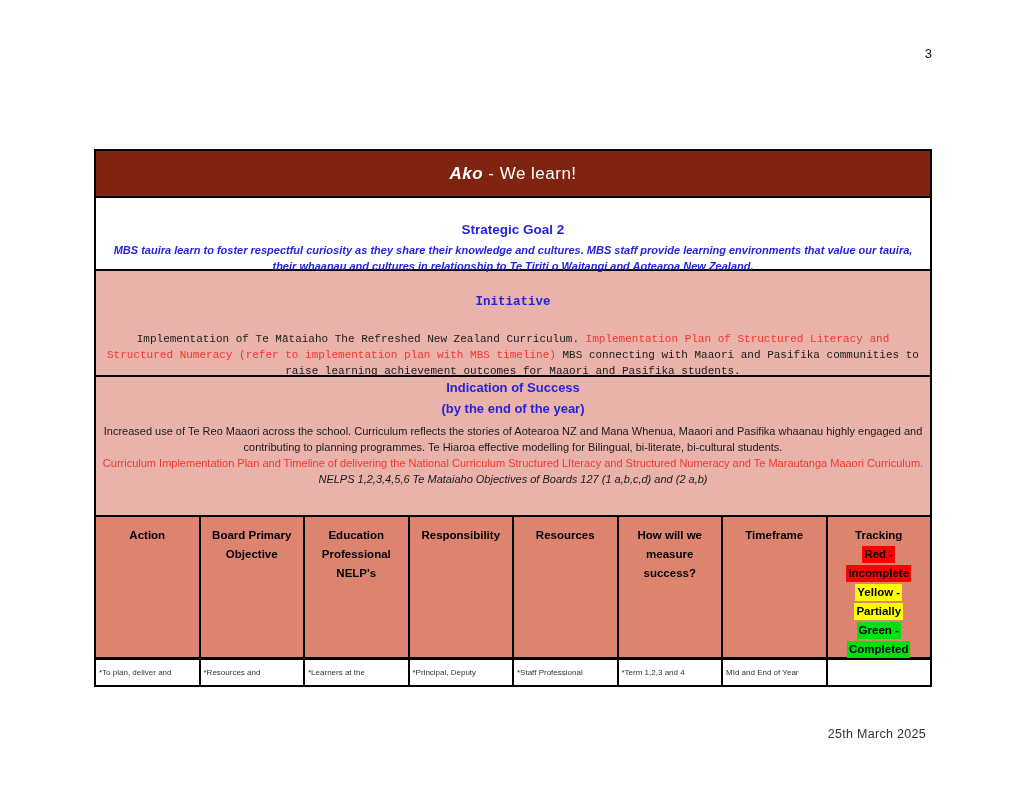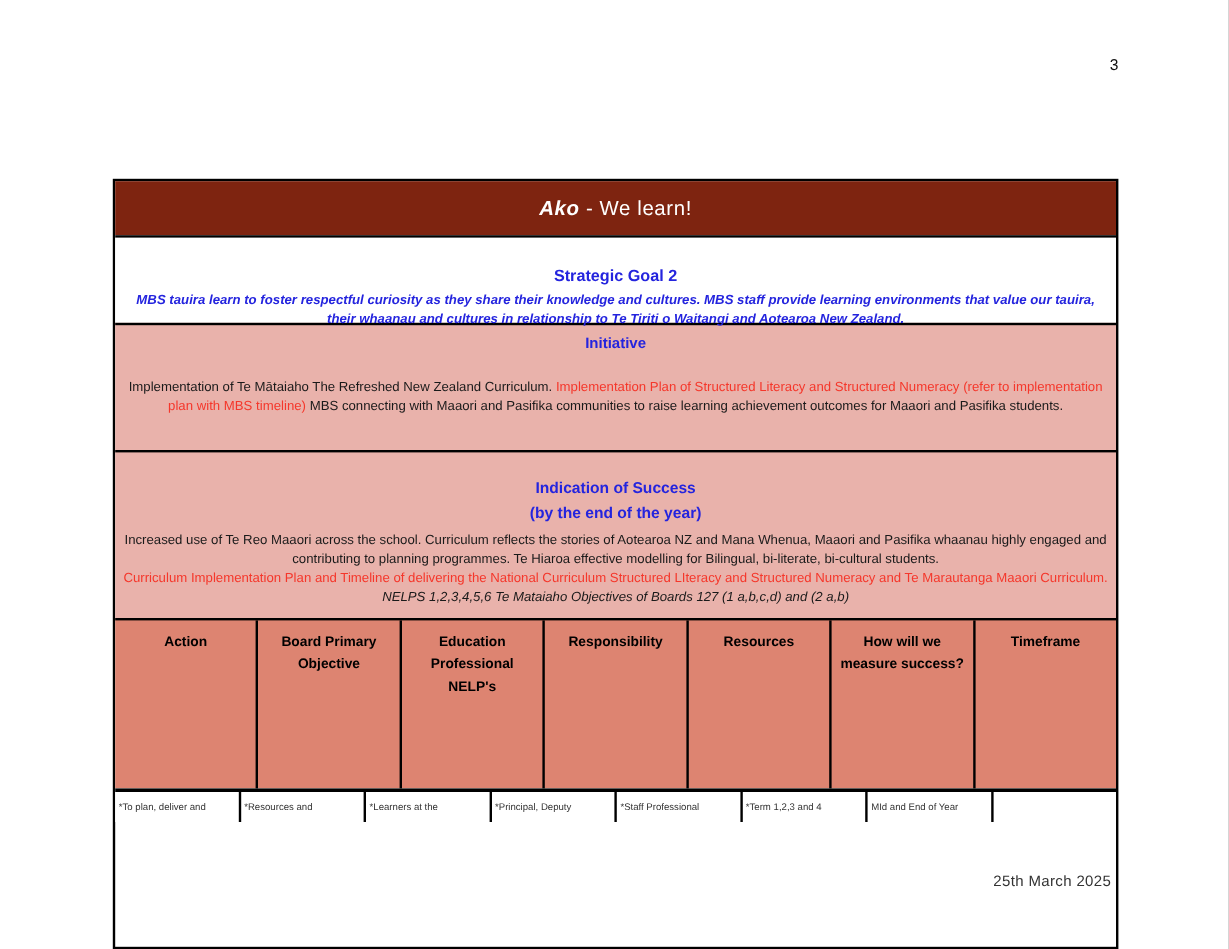--- a/index.html
+++ b/index.html
@@ -26,42 +26,42 @@
   }
   .page-number{
     position:absolute;top:46px;right:92px;
     font-size:13px;color:#111;
   }
   .footer-date{
     position:absolute;top:727px;right:98px;
     font-size:12.5px;color:#333;letter-spacing:.3px;
   }
   .doc-table{
-    position:absolute;left:94px;top:149px;width:838px;height:642px;
+    position:absolute;left:94px;top:149px;width:838px;height:538px;
     border:2px solid #000;
     background:#fff;
   }
   .banner{
     height:45px;background:var(--banner-bg);
     color:#fff;text-align:center;line-height:45px;
     font-size:17px;letter-spacing:.5px;
   }
   .banner .ako{font-weight:bold;font-style:italic;}
   .section{border-top:2px solid #000;text-align:center;}
   .sec-strategic{height:73px;background:#fff;padding-top:24px;}
   .sec-strategic h2{font-size:13.5px;color:var(--heading-blue);font-weight:bold;margin-bottom:5px;}
   .sec-strategic .goal-body{
     font-size:11px;line-height:16px;font-weight:bold;font-style:italic;
     color:var(--heading-blue);padding:0 10px;
   }
-  .sec-initiative{height:106px;background:var(--section-pink);padding-top:8px;}
+  .sec-initiative{height:106px;background:var(--section-pink);padding-top:24px;font-family:Liberation Mono, monospace;}
   .sec-initiative h2{font-size:12.5px;color:var(--heading-blue);font-weight:bold;margin-bottom:6px;}
   .sec-body{font-size:11px;line-height:16px;color:var(--ink);padding:0 6px;}
   .red-text{color:var(--alert-red);}
-  .sec-indication{height:140px;background:var(--section-pink);padding-top:19px;}
+  .sec-indication{height:140px;background:var(--section-pink);padding-top:0;}
   .sec-indication h2{font-size:13px;color:var(--heading-blue);font-weight:bold;line-height:21px;}
   .sec-indication .sec-body{margin-top:4px;}
   .italic-note{font-style:italic;}
   .grid-row{display:flex;border-top:2px solid #000;}
   .grid-row .cell{flex:1 1 0;border-left:2px solid #000;min-width:0;}
   .grid-row .cell:first-child{border-left:none;}
   .header-row{height:142px;background:var(--header-row-bg);}
   .header-row .cell{
     padding:9px 4px 0 4px;text-align:center;
     font-size:11.5px;line-height:19px;font-weight:bold;color:#000;
@@ -115,20 +115,31 @@
     </div>
 
     <div class="grid-row header-row">
       <div class="cell">Action</div>
       <div class="cell">Board Primary Objective</div>
       <div class="cell">Education Professional NELP's</div>
       <div class="cell">Responsibility</div>
       <div class="cell">Resources</div>
       <div class="cell">How will we measure success?</div>
       <div class="cell">Timeframe</div>
+      <div class="cell">
+        <div>Tracking</div>
+        <div class="legend">
+          <span class="hl-red">Red -</span><br>
+          <span class="hl-red">Incomplete</span><br>
+          <span class="hl-yellow">Yellow -</span><br>
+          <span class="hl-yellow">Partially</span><br>
+          <span class="hl-green">Green -</span><br>
+          <span class="hl-green">Completed</span>
+        </div>
+      </div>
     </div>
 
     <div class="grid-row data-row">
       <div class="cell">*To plan, deliver and</div>
       <div class="cell">*Resources and</div>
       <div class="cell">*Learners at the</div>
       <div class="cell">*Principal, Deputy</div>
       <div class="cell">*Staff Professional</div>
       <div class="cell">*Term 1,2,3 and 4</div>
       <div class="cell">MId and End of Year</div>

